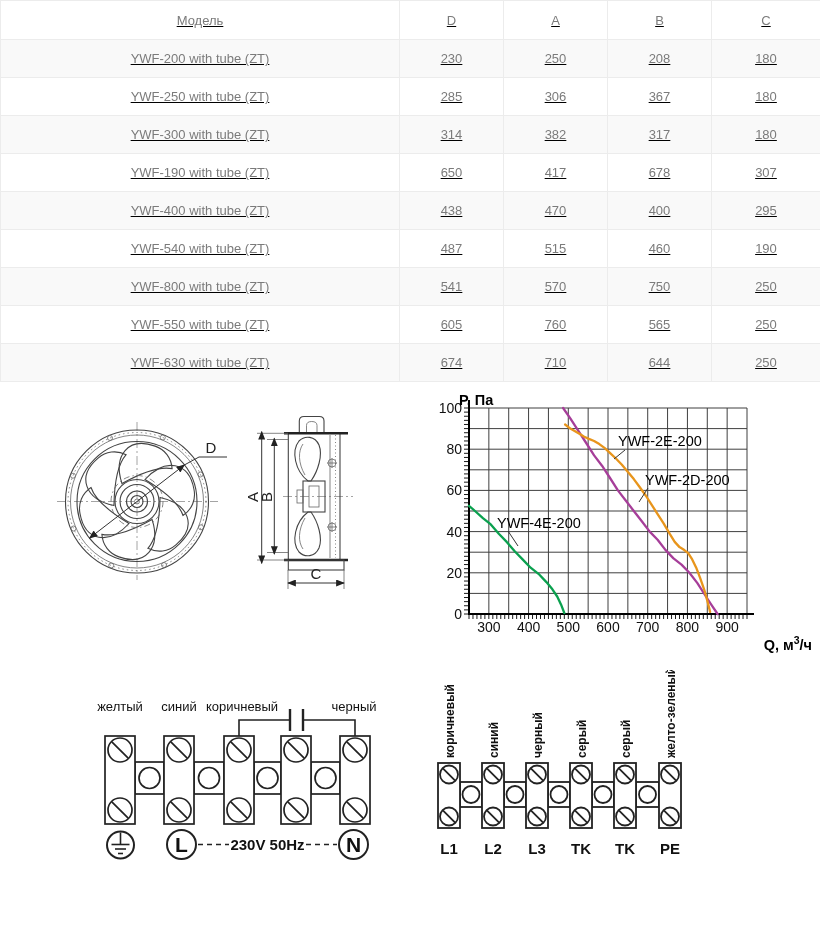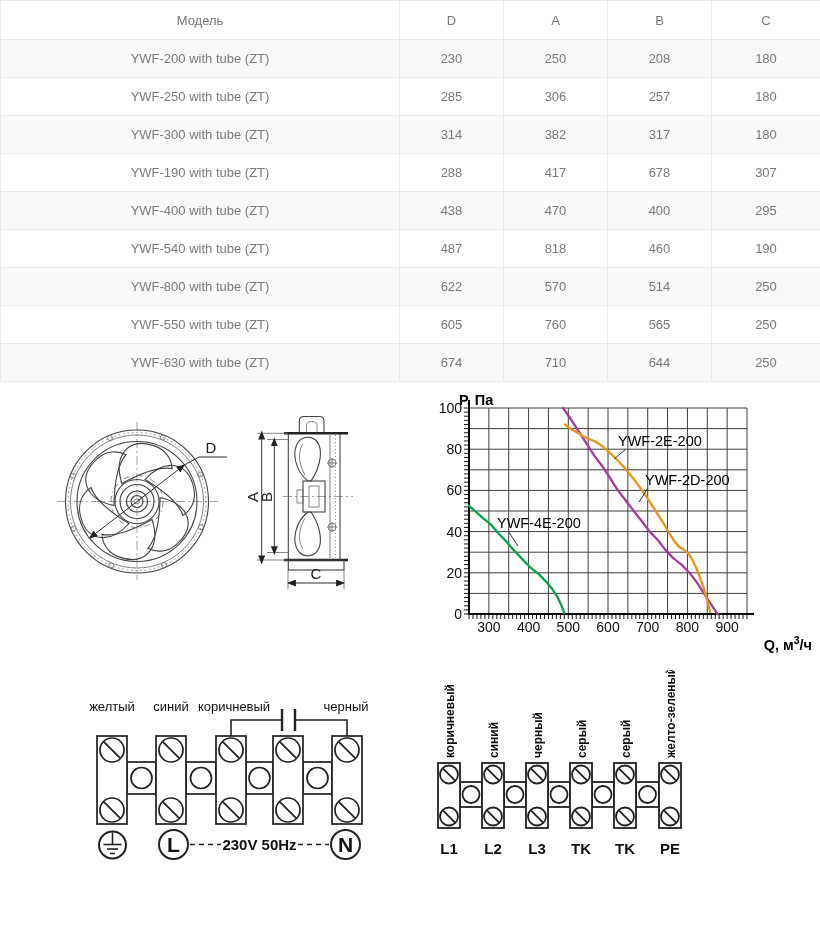--- a/index.html
+++ b/index.html
@@ -1,30 +1,30 @@
 <!DOCTYPE html>
 <html><head>
 <meta charset="utf-8">
 <style>
   html,body{margin:0;padding:0;background:#fff;}
   body{width:820px;height:925px;position:relative;font-family:"Liberation Sans",sans-serif;overflow:hidden;}
   
-  .spec-table{width:820px;border-collapse:collapse;table-layout:fixed;}
+  .spec-table{width:820px;border-collapse:collapse;table-layout:fixed;text-decoration:underline;}
   .spec-table th,.spec-table td{
     border:1px solid #ececec;color:#7b7b7b;font-size:13px;font-weight:400;
     text-align:center;padding:0;height:37px;white-space:nowrap;
   }
   .spec-table thead th{height:38px;background:#fff;}
   .spec-table tbody tr:nth-child(odd){background:#f9f9f9;}
   .spec-table tbody tr:nth-child(even){background:#ffffff;}
   
   .fig{position:absolute;}
   #fan-fig{left:55px;top:395px;width:375px;height:265px;}
   #chart-fig{left:430px;top:388px;width:390px;height:272px;}
-  #wiring1-fig{left:44px;top:680px;width:360px;height:220px;}
+  #wiring1-fig{left:52px;top:680px;width:360px;height:220px;}
   #wiring2-fig{left:420px;top:670px;width:400px;height:230px;}
   svg{display:block;}
   svg text{font-family:"Liberation Sans",sans-serif;fill:#111;}
   .draw{stroke:#444;fill:none;stroke-width:1.1;}
   .draw-thin{stroke:#666;fill:none;stroke-width:0.8;}
   .dim{stroke:#333;fill:none;stroke-width:1;}
   .cline{stroke:#9a9a9a;fill:none;stroke-width:0.9;stroke-dasharray:9 3 2 3;}
   .dim-label{font-size:15px;fill:#222;}
   .grid-line{stroke:#3f3f3f;stroke-width:1;}
   .tick{stroke:#1a1a1a;stroke-width:1;}
@@ -65,56 +65,56 @@
         <td>YWF-200 with tube (ZT)</td>
         <td>230</td>
         <td>250</td>
         <td>208</td>
         <td>180</td>
       </tr>
       <tr>
         <td>YWF-250 with tube (ZT)</td>
         <td>285</td>
         <td>306</td>
-        <td>257</td>
+        <td>367</td>
         <td>180</td>
       </tr>
       <tr>
         <td>YWF-300 with tube (ZT)</td>
         <td>314</td>
         <td>382</td>
         <td>317</td>
         <td>180</td>
       </tr>
       <tr>
         <td>YWF-190 with tube (ZT)</td>
-        <td>288</td>
+        <td>650</td>
         <td>417</td>
         <td>678</td>
         <td>307</td>
       </tr>
       <tr>
         <td>YWF-400 with tube (ZT)</td>
         <td>438</td>
         <td>470</td>
         <td>400</td>
         <td>295</td>
       </tr>
       <tr>
         <td>YWF-540 with tube (ZT)</td>
         <td>487</td>
-        <td>818</td>
+        <td>515</td>
         <td>460</td>
         <td>190</td>
       </tr>
       <tr>
         <td>YWF-800 with tube (ZT)</td>
-        <td>622</td>
+        <td>541</td>
         <td>570</td>
-        <td>514</td>
+        <td>750</td>
         <td>250</td>
       </tr>
       <tr>
         <td>YWF-550 with tube (ZT)</td>
         <td>605</td>
         <td>760</td>
         <td>565</td>
         <td>250</td>
       </tr>
       <tr>

